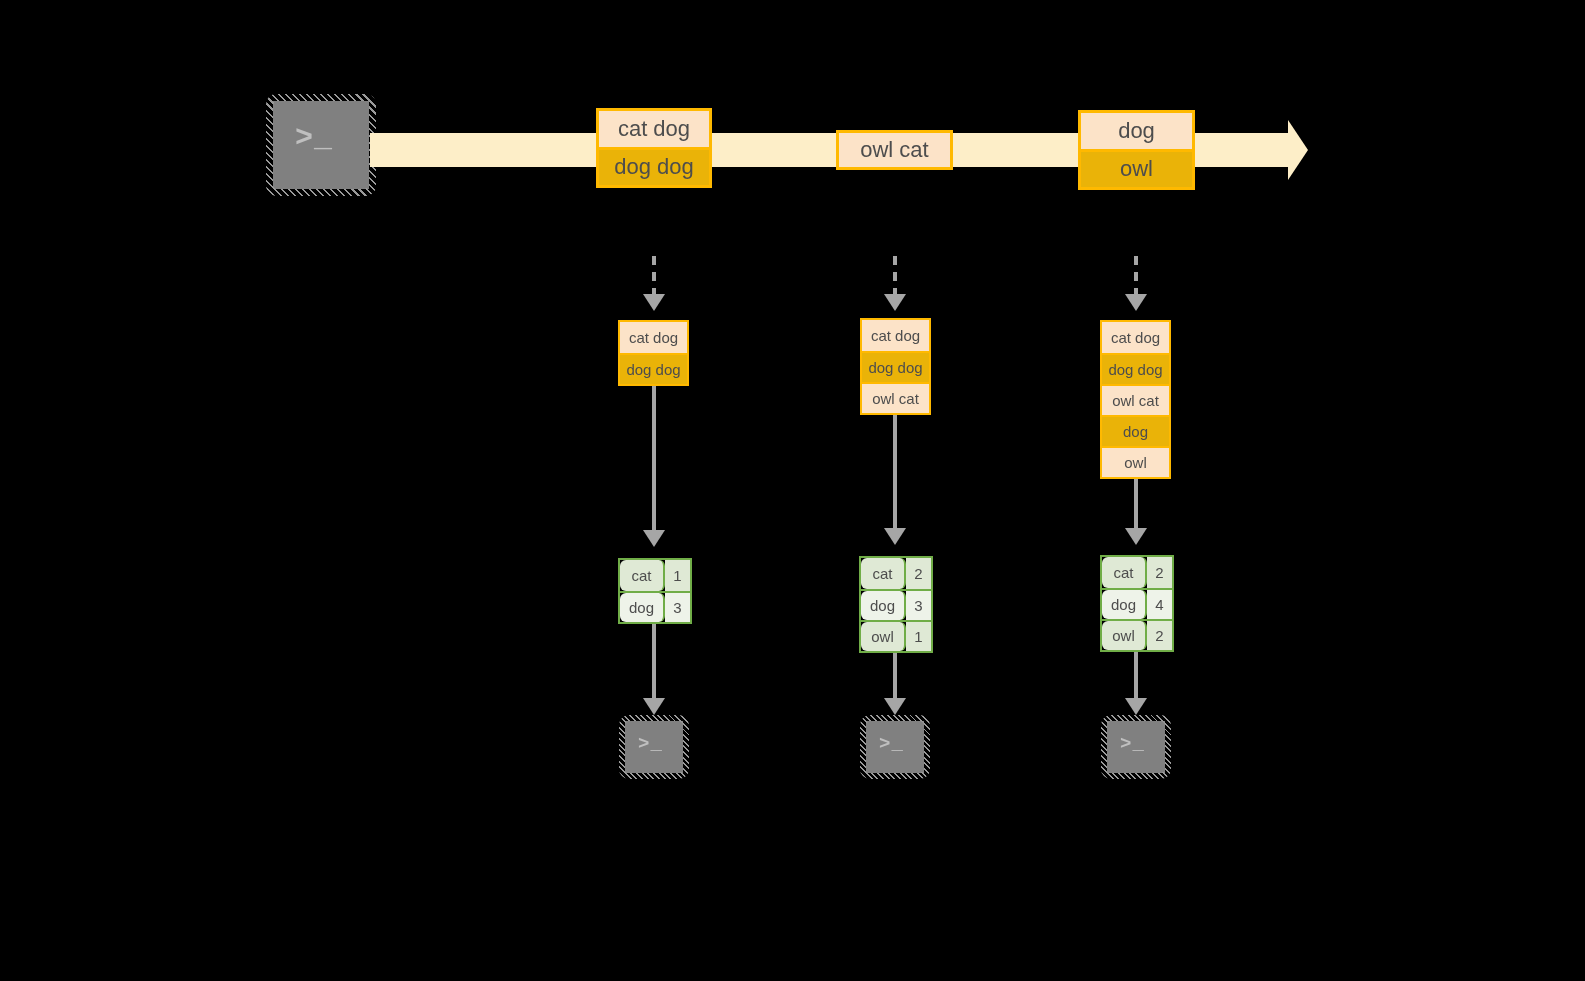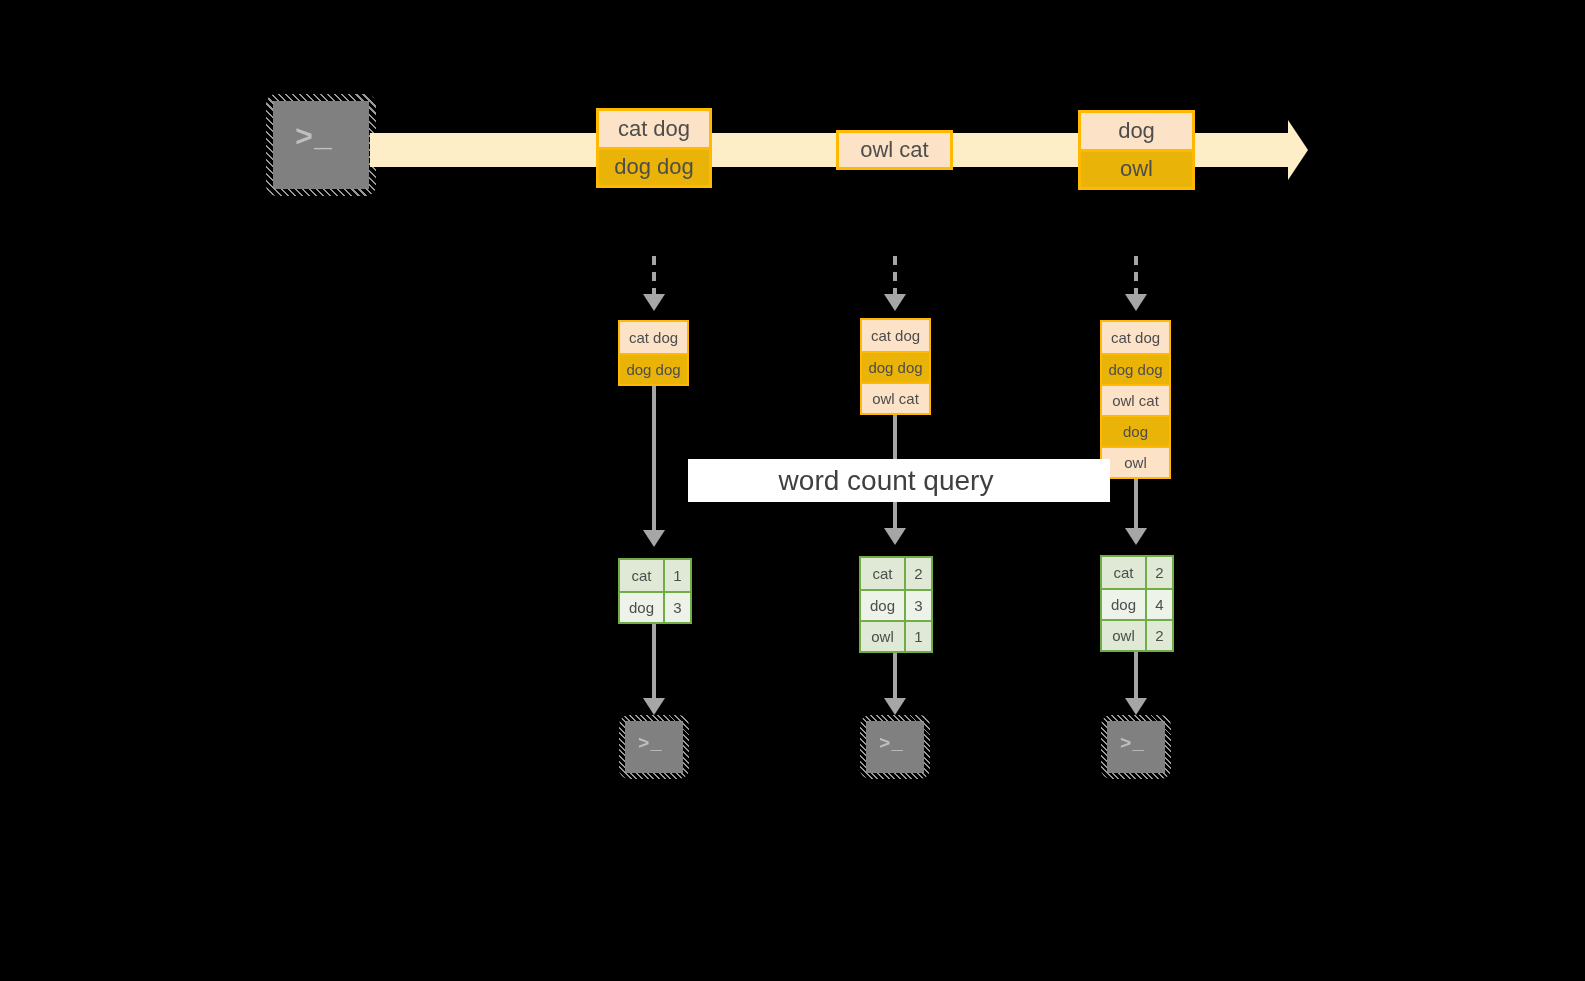--- a/index.html
+++ b/index.html
@@ -97,20 +97,21 @@
     z-index:3;
   }
   .table .row{
     height:31px;display:flex;box-sizing:border-box;
   }
   .table .row + .row{border-top:2px solid #70ad47;}
   .table .row .word{
     width:45px;display:flex;align-items:center;justify-content:center;
     font-size:15px;box-sizing:border-box;
     border-right:2px solid #70ad47;
+    border-radius:6px;
   }
   .table .row .count{
     flex:1;display:flex;align-items:center;justify-content:center;
     font-size:15px;box-sizing:border-box;
   }
   .row.dark .word,.row.dark .count{background:#dfe9d5;}
   .row.light .word,.row.light .count{background:#eef3e9;}
 
   
   .vline{position:absolute;width:4px;background:#a6a6a6;z-index:1;}
@@ -262,17 +263,14 @@
 
   <div class="vline" style="left:1134px;top:650px;height:53px;"></div>
   <div class="vhead" style="left:1125px;top:698px;"></div>
 
   <div class="terminal term-small" style="left:1100px;top:714px;">
     <div class="hatch"></div>
     <div class="inner"></div>
     <div class="prompt">&gt;_</div>
   </div>
 
-  <div class="banner">
-    <span>word count query</span>
-  </div>
 
 </div>
 
 </body></html>

